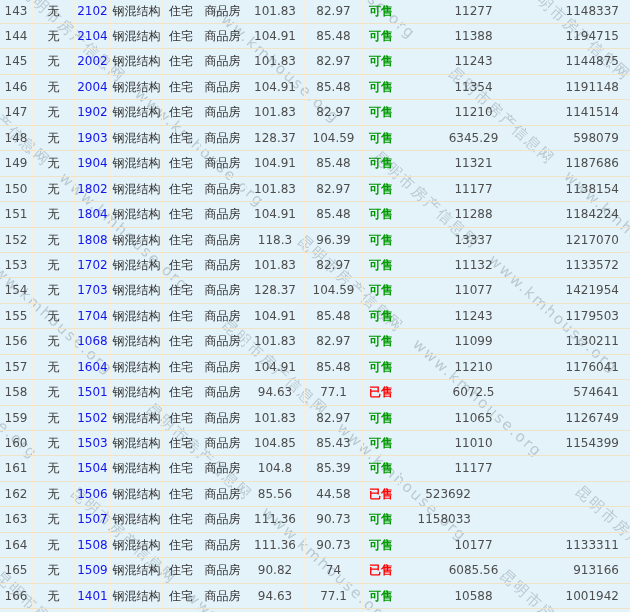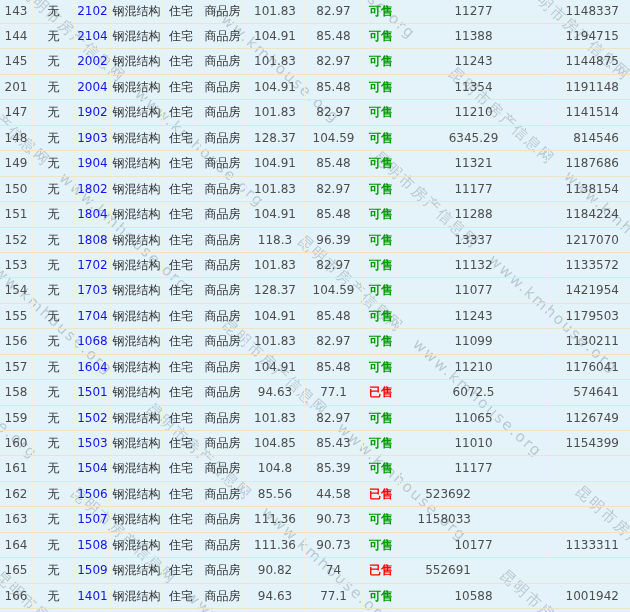--- a/index.html
+++ b/index.html
@@ -99,21 +99,21 @@
           <div class="cell c4">钢混结构</div>
           <div class="cell c5">住宅</div>
           <div class="cell c6">商品房</div>
           <div class="cell c7">101.83</div>
           <div class="cell c8">82.97</div>
           <div class="cell c9" style="color: rgb(0, 153, 0);">可售</div>
           <div class="cell c10">11243</div>
           <div class="cell c11">1144875</div>
         </div>
         <div class="row">
-          <div class="cell c1">201</div>
+          <div class="cell c1">146</div>
           <div class="cell c2">无</div>
           <div class="cell c3 link">2004</div>
           <div class="cell c4">钢混结构</div>
           <div class="cell c5">住宅</div>
           <div class="cell c6">商品房</div>
           <div class="cell c7">104.91</div>
           <div class="cell c8">85.48</div>
           <div class="cell c9" style="color: rgb(0, 153, 0);">可售</div>
           <div class="cell c10">11354</div>
           <div class="cell c11">1191148</div>
@@ -135,21 +135,21 @@
           <div class="cell c1">148</div>
           <div class="cell c2">无</div>
           <div class="cell c3 link">1903</div>
           <div class="cell c4">钢混结构</div>
           <div class="cell c5">住宅</div>
           <div class="cell c6">商品房</div>
           <div class="cell c7">128.37</div>
           <div class="cell c8">104.59</div>
           <div class="cell c9" style="color: rgb(0, 153, 0);">可售</div>
           <div class="cell c10">6345.29</div>
-          <div class="cell c11">814546</div>
+          <div class="cell c11">598079</div>
         </div>
         <div class="row">
           <div class="cell c1">149</div>
           <div class="cell c2">无</div>
           <div class="cell c3 link">1904</div>
           <div class="cell c4">钢混结构</div>
           <div class="cell c5">住宅</div>
           <div class="cell c6">商品房</div>
           <div class="cell c7">104.91</div>
           <div class="cell c8">85.48</div>
@@ -352,21 +352,22 @@
         <div class="row">
           <div class="cell c1">165</div>
           <div class="cell c2">无</div>
           <div class="cell c3 link">1509</div>
           <div class="cell c4">钢混结构</div>
           <div class="cell c5">住宅</div>
           <div class="cell c6">商品房</div>
           <div class="cell c7">90.82</div>
           <div class="cell c8">74</div>
           <div class="cell c9" style="color: rgb(255, 0, 0);">已售</div>
-          <div class="cell c11">552691</div>
+          <div class="cell c10">6085.56</div>
+          <div class="cell c11">913166</div>
         </div>
         <div class="row">
           <div class="cell c1">166</div>
           <div class="cell c2">无</div>
           <div class="cell c3 link">1401</div>
           <div class="cell c4">钢混结构</div>
           <div class="cell c5">住宅</div>
           <div class="cell c6">商品房</div>
           <div class="cell c7">94.63</div>
           <div class="cell c8">77.1</div>

